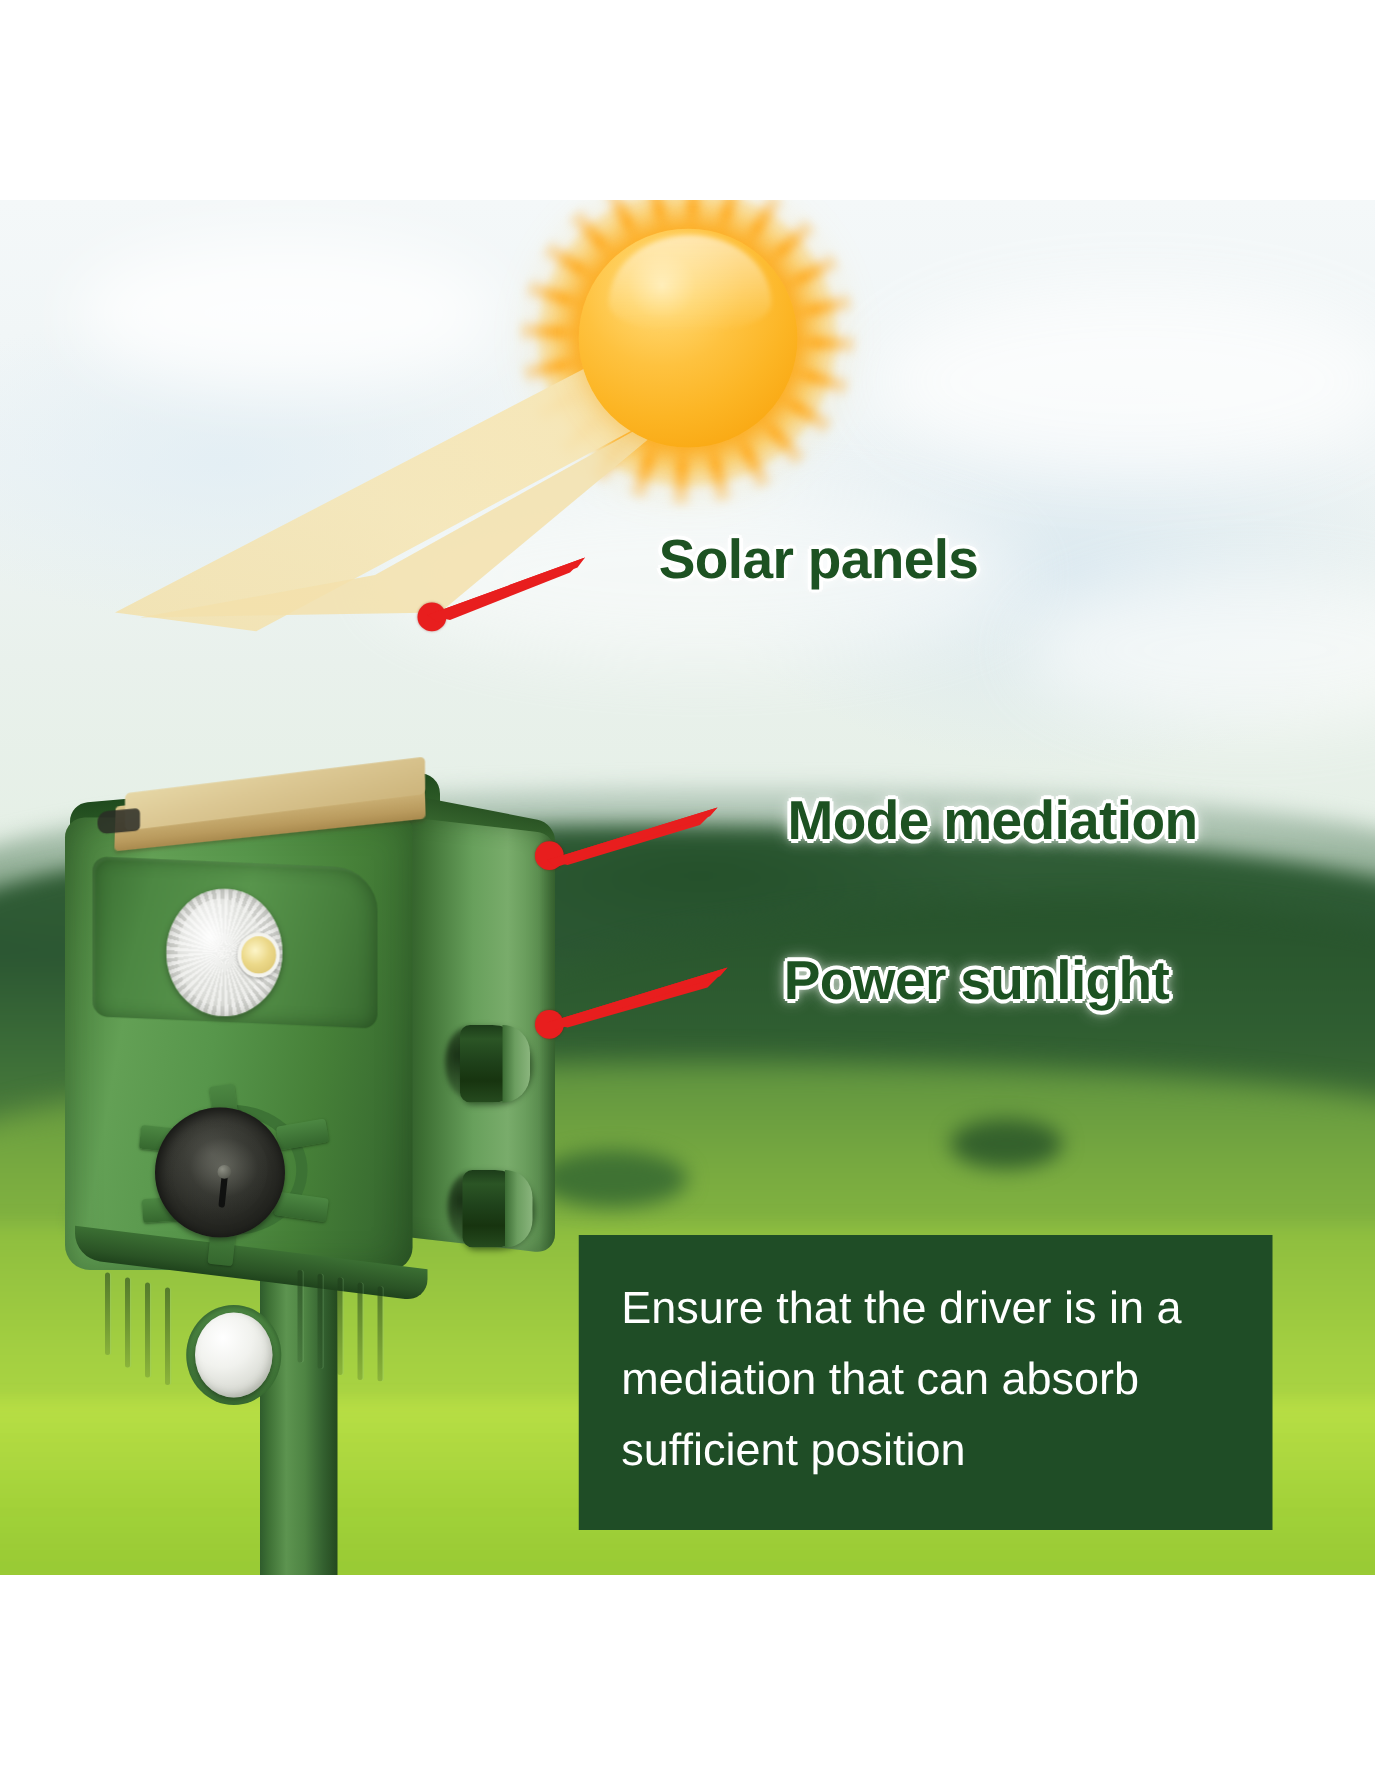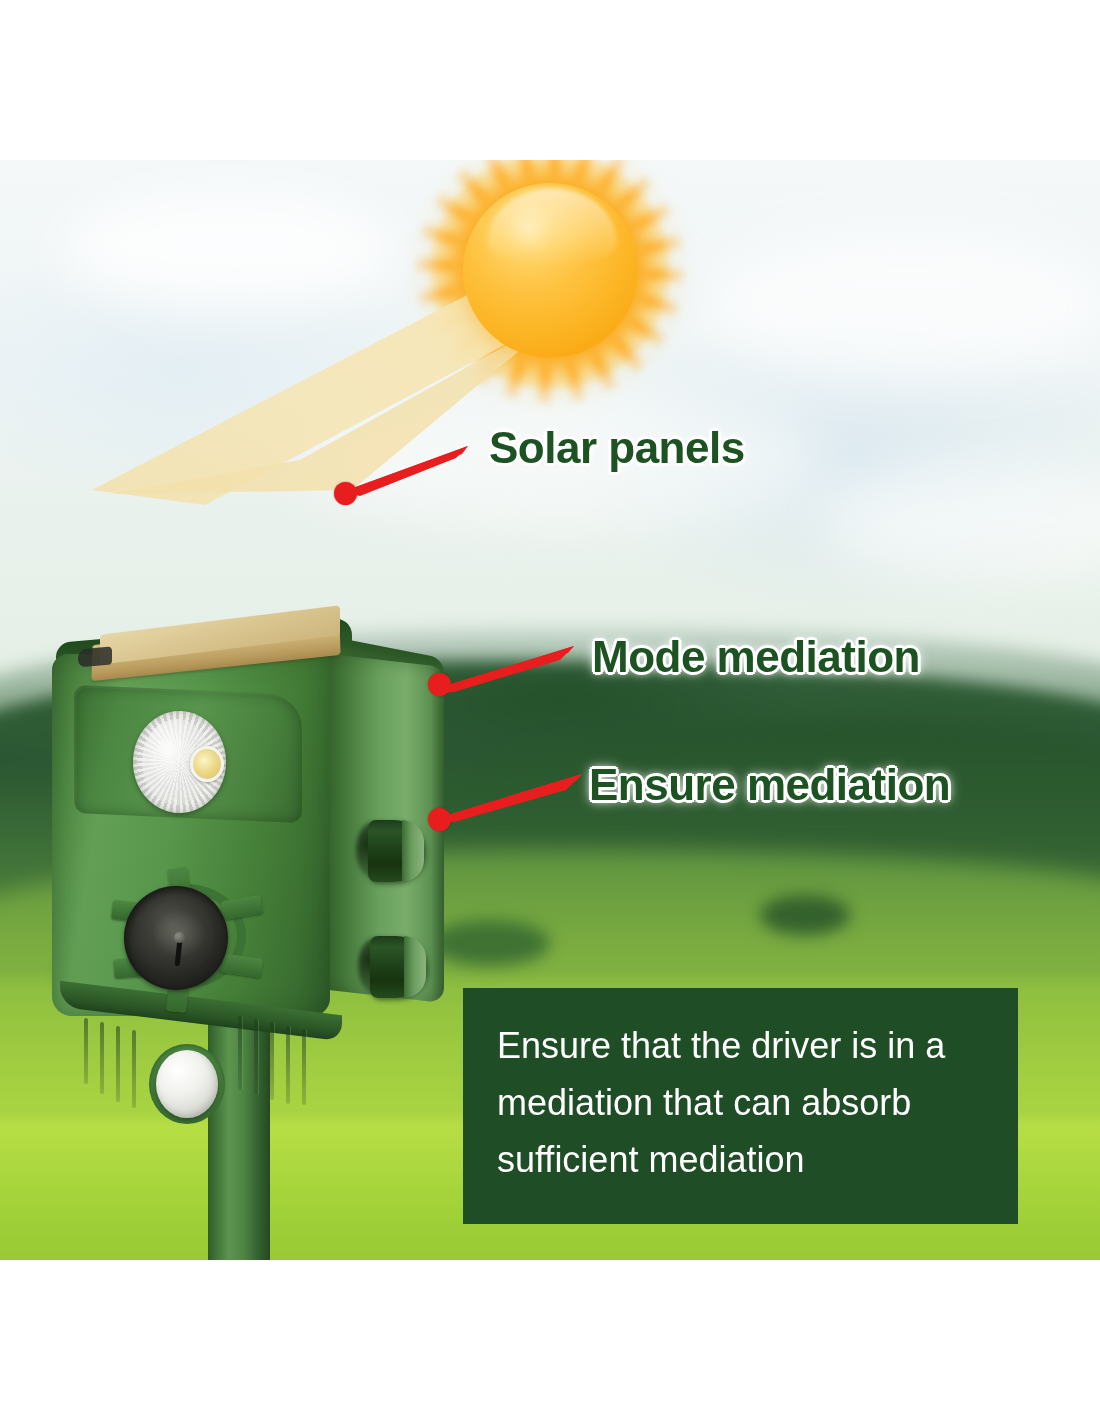--- a/index.html
+++ b/index.html
@@ -403,20 +403,21 @@
     font-weight: 600;
     letter-spacing: -0.5px;
     white-space: nowrap;
     text-shadow:
       -2px -2px 0 #fff,  2px -2px 0 #fff,
       -2px  2px 0 #fff,  2px  2px 0 #fff,
       -3px  0   0 #fff,  3px  0   0 #fff,
        0   -3px 0 #fff,  0    3px 0 #fff,
        0 0 8px rgba(255,255,255,.95),
        0 0 14px rgba(255,255,255,.85);
+    margin-left: 38px;
   }
   .dot {
     position: absolute;
     width: 23px; height: 23px;
     border-radius: 50%;
     background: #e81e1e;
     box-shadow: 0 0 2px rgba(120,0,0,.45);
   }
   .arrow { position: absolute; }
 
@@ -549,23 +550,23 @@
     <polygon points="6,48 142,6 128,20 22,52" fill="#e81e1e"></polygon>
     <polygon points="6,48 142,6 136,13 12,54" fill="#e81e1e"></polygon>
   </svg>
   <div class="callout-label" style="left:592px; top:472px;">Mode mediation</div>
 
   <div class="dot" style="left:428px; top:648px;"></div>
   <svg class="arrow" style="left:432px; top:608px; width:160px; height:58px;" viewBox="0 0 160 58">
     <polygon points="6,50 150,6 134,22 22,54" fill="#e81e1e"></polygon>
     <polygon points="6,50 150,6 144,13 12,56" fill="#e81e1e"></polygon>
   </svg>
-  <div class="callout-label" style="left:589px; top:600px;">Ensure mediation</div>
+  <div class="callout-label" style="left:589px; top:600px;">Power sunlight</div>
 
   <div id="caption-box">
     <div class="cap-inner">
       <p>Ensure that the driver is in a</p>
       <p>mediation that can absorb</p>
-      <p>sufficient mediation</p>
+      <p>sufficient position</p>
     </div>
   </div>
 
 </div>
 
 </body></html>

